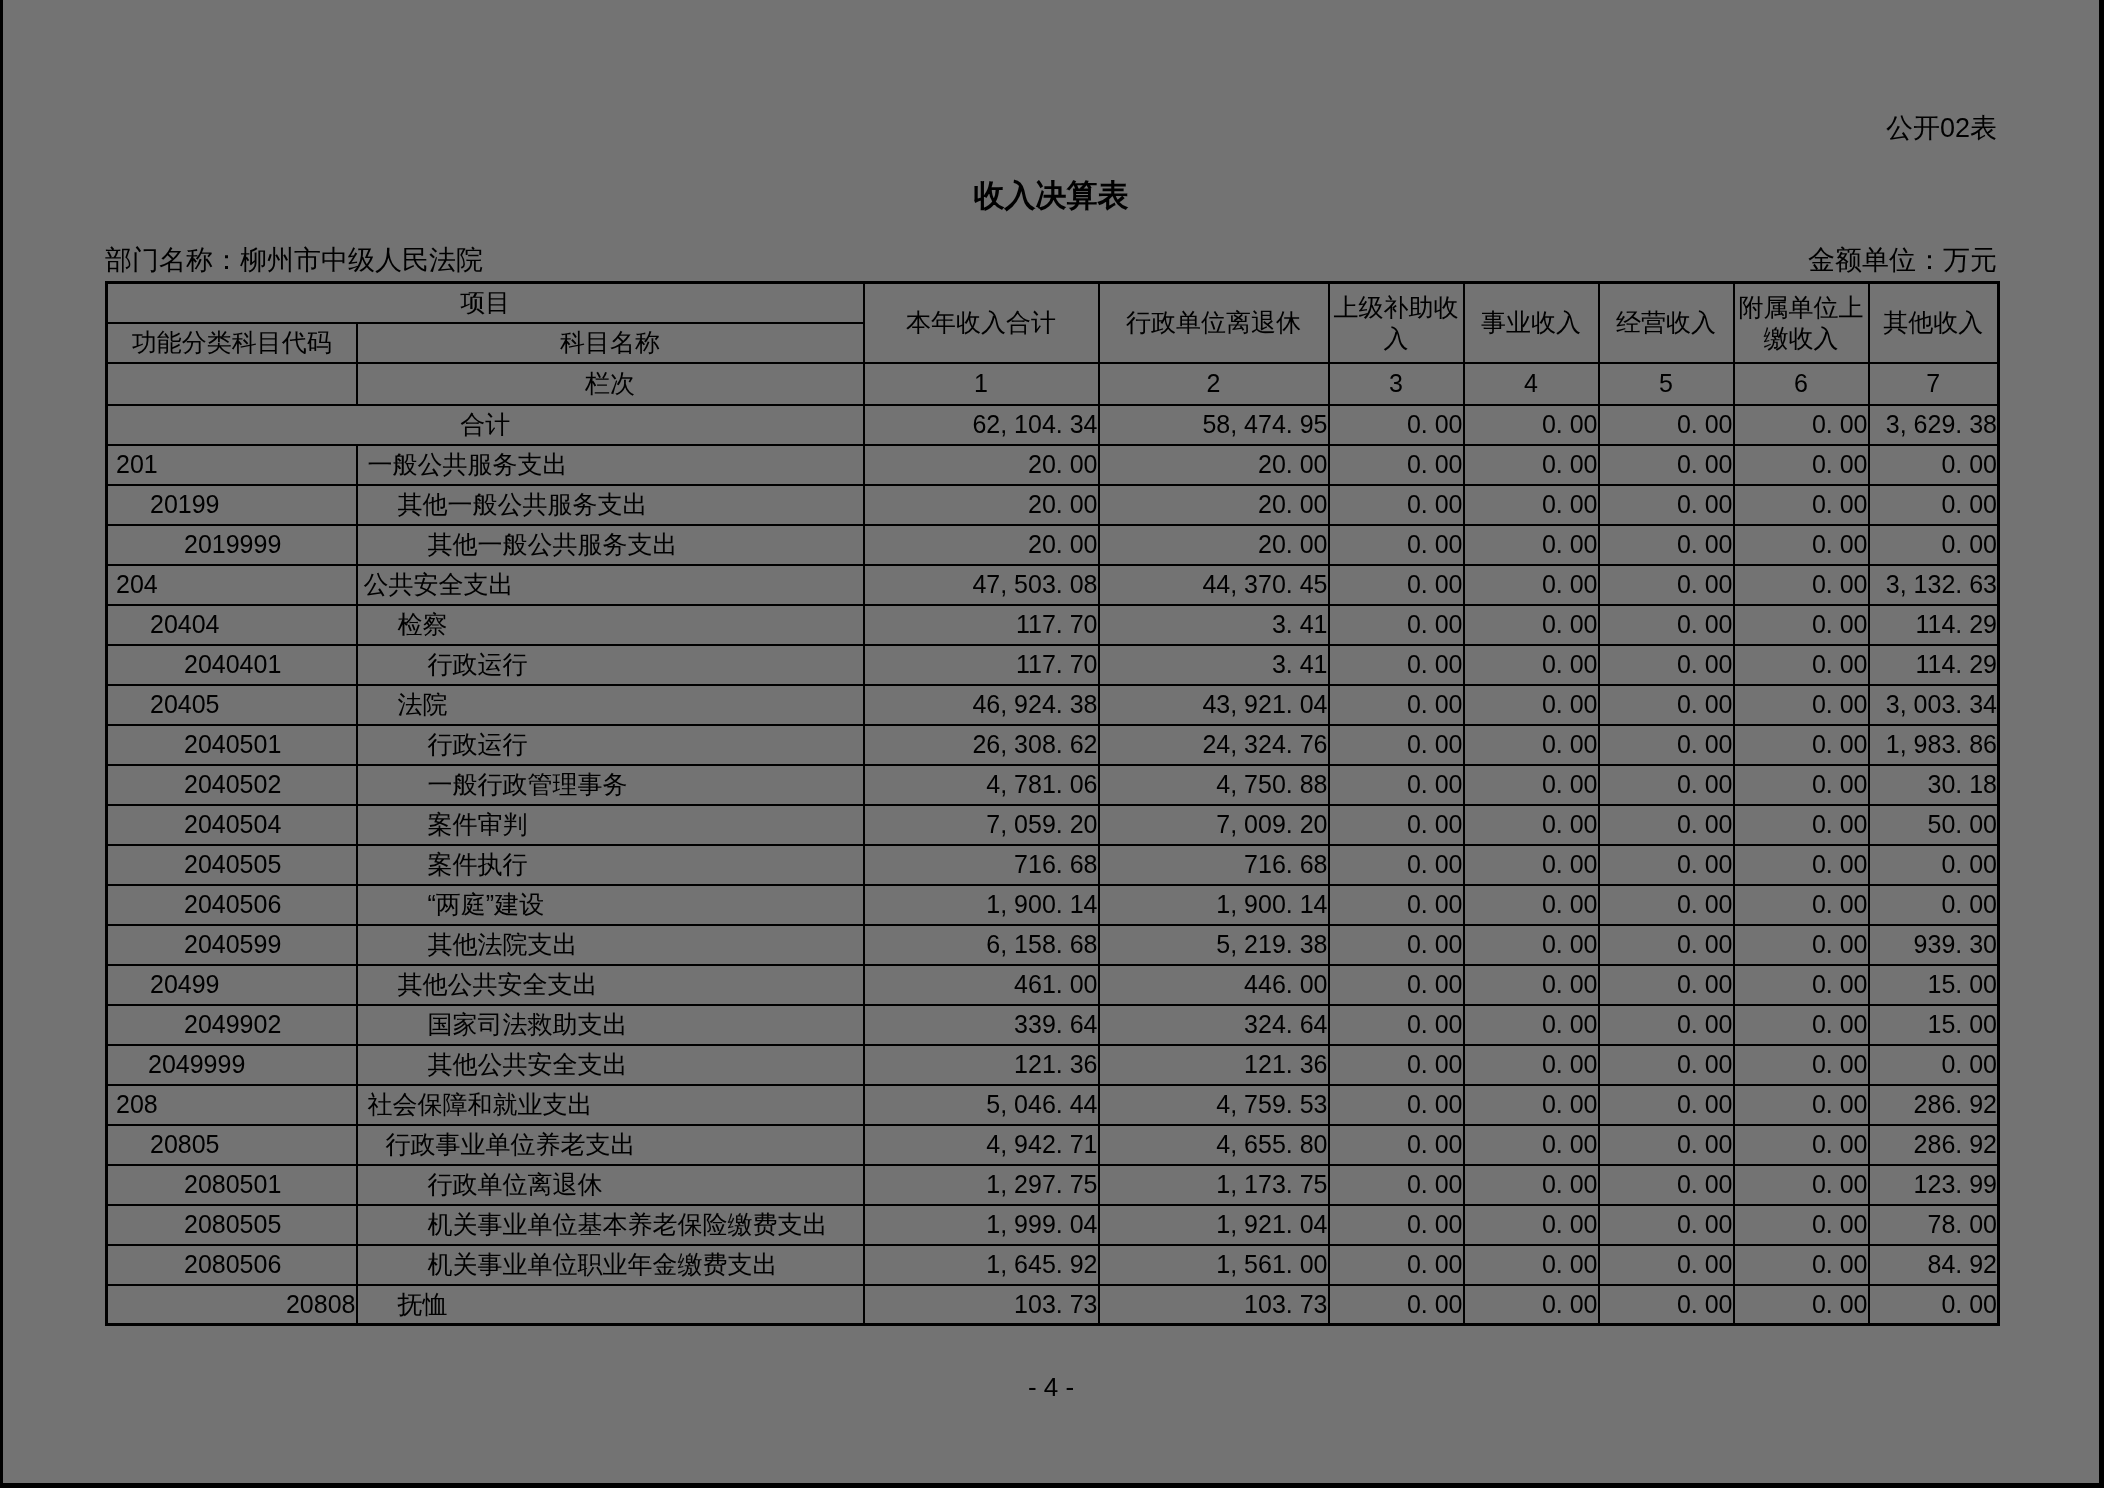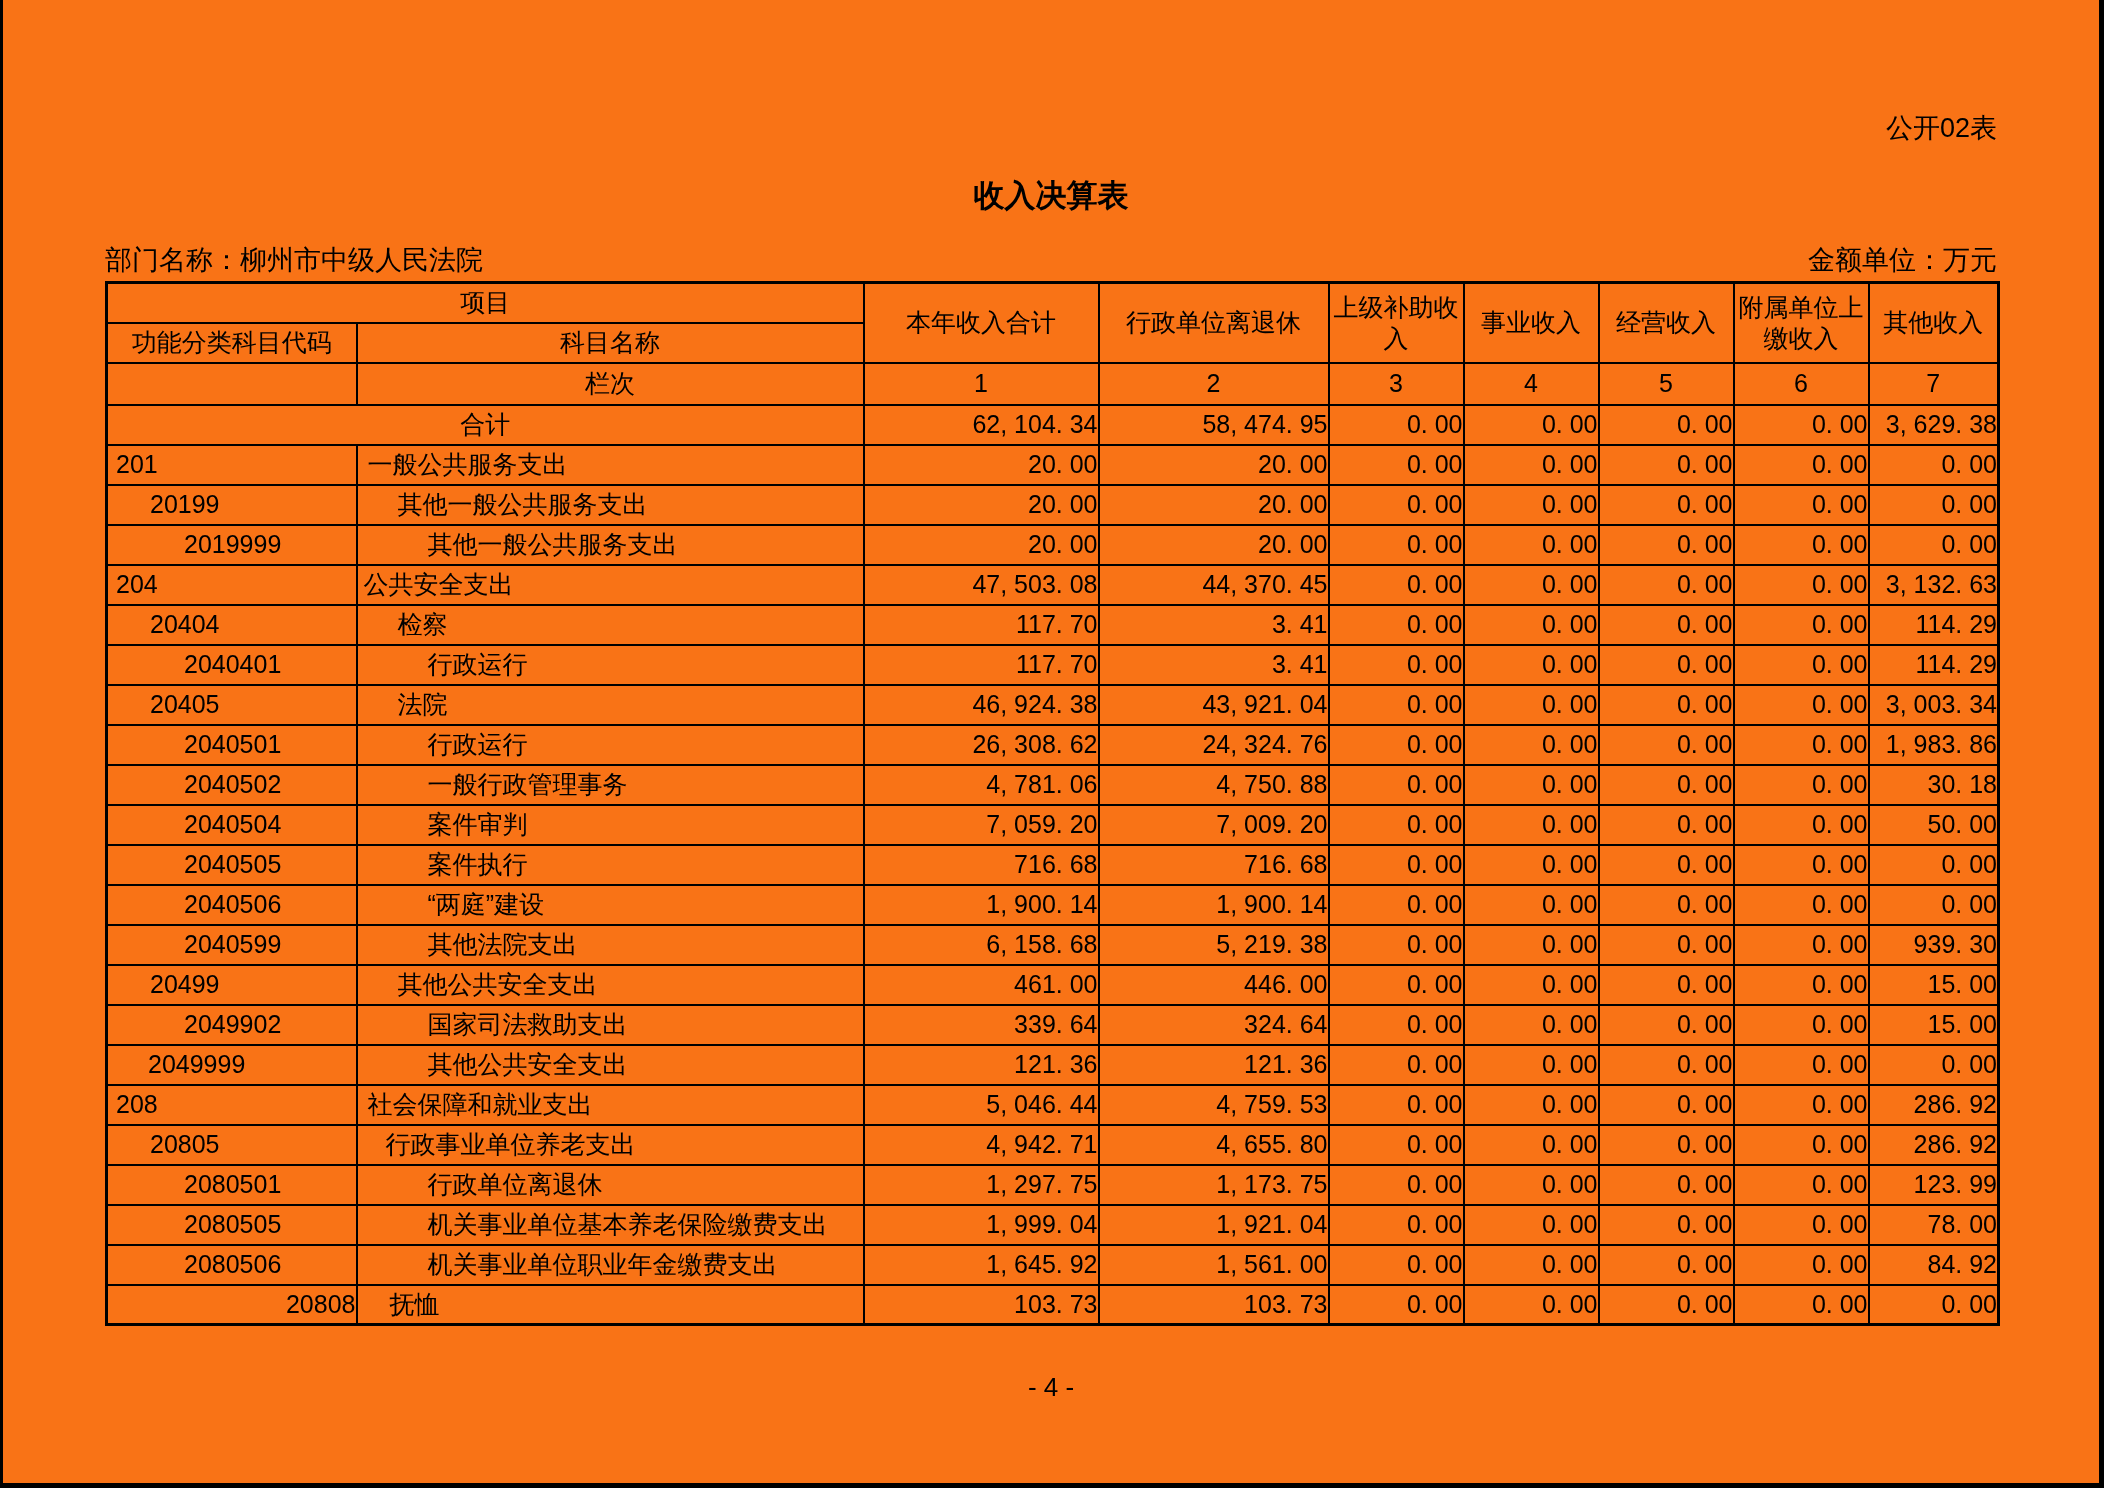--- a/index.html
+++ b/index.html
@@ -1,20 +1,20 @@
 <!DOCTYPE html>
 <html><head>
 <meta charset="utf-8">
 <style>
   html, body { margin: 0; padding: 0; background: #ffffff; }
   .page {
     position: relative;
     width: 2104px;
     height: 1488px;
-    background: #f97316;
+    background: #737373;
     box-sizing: border-box;
     border-left: 3px solid #000;
     border-right: 5px solid #000;
     border-bottom: 5px solid #000;
     font-family: "Liberation Sans", "DejaVu Sans", sans-serif;
     color: #000;
     overflow: hidden;
   }
   .content { width: 1892px; margin-left: 102px; }
   .sheet-tag {
@@ -362,21 +362,21 @@
             <td class="num">1, 645. 92</td>
             <td class="num">1, 561. 00</td>
             <td class="num">0. 00</td>
             <td class="num">0. 00</td>
             <td class="num">0. 00</td>
             <td class="num">0. 00</td>
             <td class="num">84. 92</td>
           </tr>
           <tr>
             <td class="code" style="padding-left: 42px; text-align: right;">20808</td>
-            <td class="name" style="padding-left: 32px;">抚恤</td>
+            <td class="name" style="padding-left: 40px;">抚恤</td>
             <td class="num">103. 73</td>
             <td class="num">103. 73</td>
             <td class="num">0. 00</td>
             <td class="num">0. 00</td>
             <td class="num">0. 00</td>
             <td class="num">0. 00</td>
             <td class="num">0. 00</td>
           </tr>
         </tbody>
     </table>

